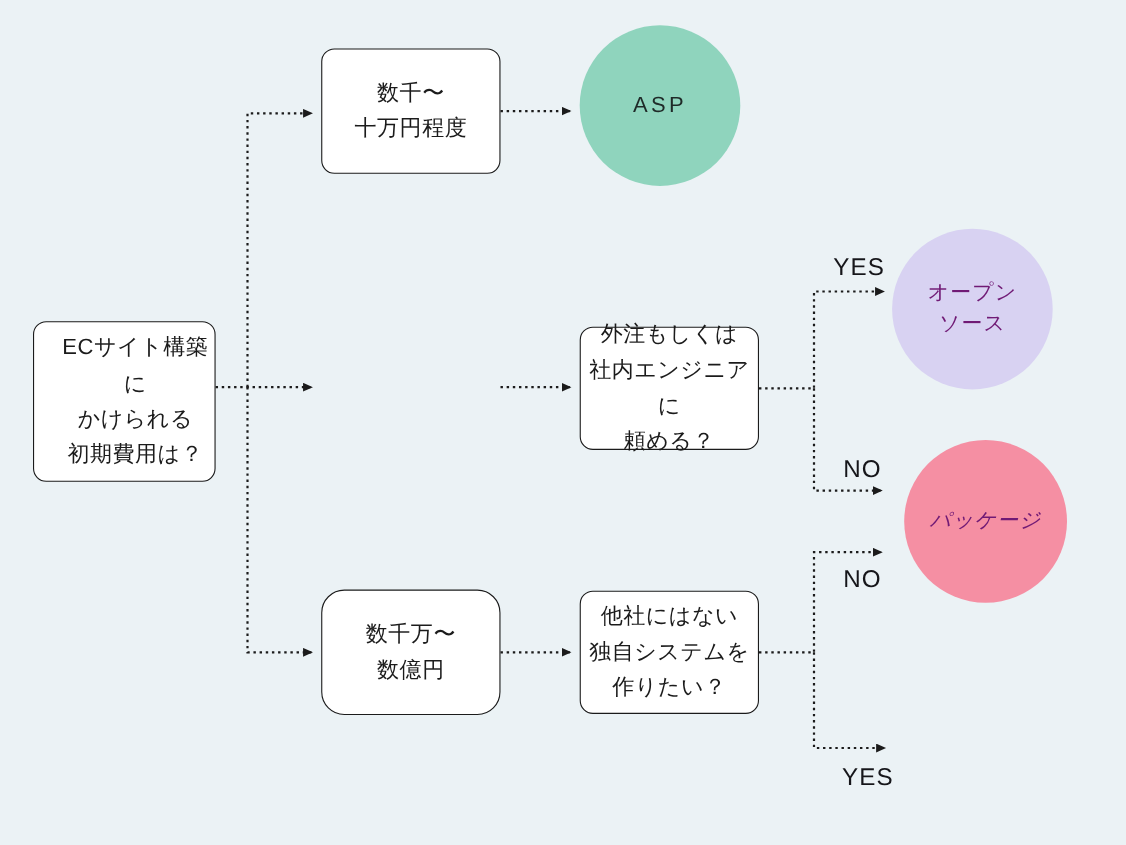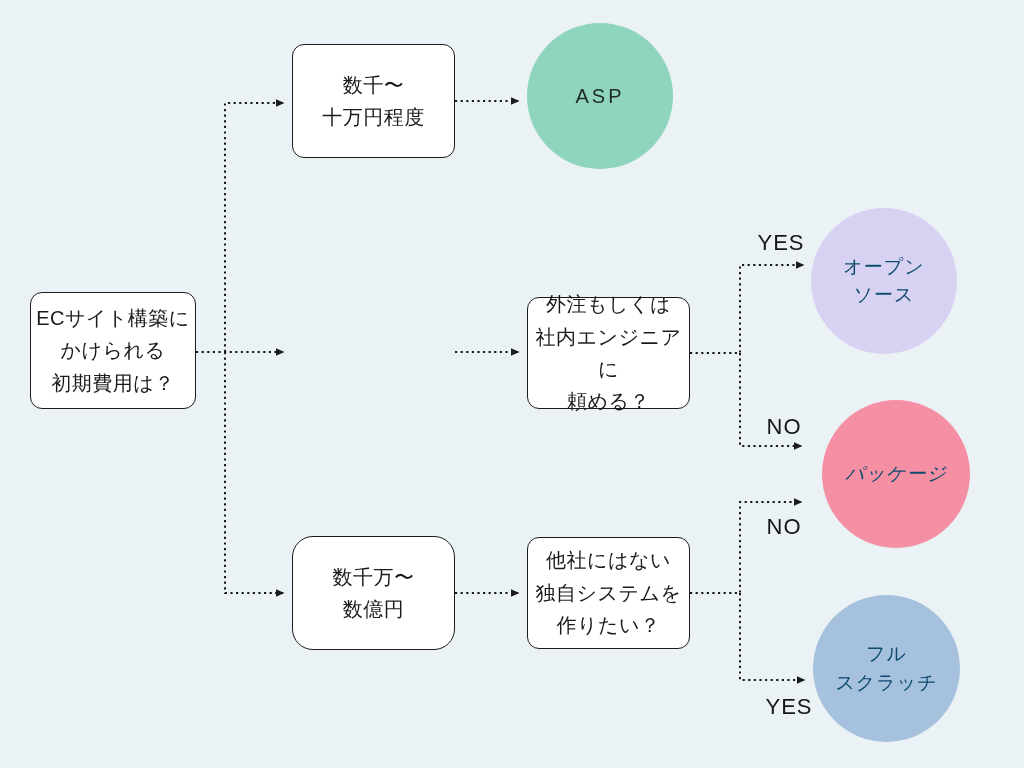--- a/index.html
+++ b/index.html
@@ -39,21 +39,21 @@
     position: absolute;
     border-radius: 50%;
     display: flex;
     flex-direction: column;
     align-items: center;
     justify-content: center;
     text-align: center;
     font-size: 19px;
     line-height: 1.5;
     letter-spacing: 1px;
-    color: #0c4a6e;
+    color: #701a75;
   }
   .circle-asp        { background: #8fd4bd; font-size: 20px; letter-spacing: 3px; color: #1f2a28; }
   .circle-opensource { background: #d8d2f2; }
   .circle-package    { background: #f58fa3; }
   .circle-fullscratch{ background: #a6c1dd; }
 
   .branch-label {
     position: absolute;
     transform: translate(-50%, -50%);
     font-size: 22px;
@@ -80,21 +80,21 @@
       <path d="M455,101 H518" marker-end="url(#arrow)"></path>
       <path d="M455,352 H518" marker-end="url(#arrow)"></path>
       <path d="M455,593 H518" marker-end="url(#arrow)"></path>
       <path d="M690,353 H740 V265 H803" marker-end="url(#arrow)"></path>
       <path d="M740,353 V446 H801" marker-end="url(#arrow)"></path>
       <path d="M690,593 H740 V502 H801" marker-end="url(#arrow)"></path>
       <path d="M740,593 V680 H804" marker-end="url(#arrow)"></path>
     </g>
   </svg>
 
-  <div class="node-box" style="left:30px; top:292px; width:166px; height:117px;">
+  <div class="node-box" style="left:30px; top:292px; width:166px; height:146px;padding-left:20px;">
     <div>ECサイト構築に</div>
     <div>かけられる</div>
     <div>初期費用は？</div>
   </div>
 
   <div class="node-box" style="left:292px; top:44px; width:163px; height:114px;">
     <div>数千〜</div>
     <div>十万円程度</div>
   </div>
 
@@ -122,23 +122,19 @@
 
   <div class="node-circle circle-opensource" style="left:811px; top:208px; width:146px; height:146px;">
     <div>オープン</div>
     <div>ソース</div>
   </div>
 
   <div class="node-circle circle-package" style="left:822px; top:400px; width:148px; height:148px;font-style:italic;">
     <div>パッケージ</div>
   </div>
 
-  <div class="node-circle circle-fullscratch" style="left:813px; top:595px; width:147px; height:147px;">
-    <div>フル</div>
-    <div>スクラッチ</div>
-  </div>
 
   <div class="branch-label" style="left:781px; top:243px;">YES</div>
   <div class="branch-label" style="left:784px; top:427px;">NO</div>
   <div class="branch-label" style="left:784px; top:527px;">NO</div>
   <div class="branch-label" style="left:789px; top:707px;">YES</div>
 
 </div>
 
 </body></html>

